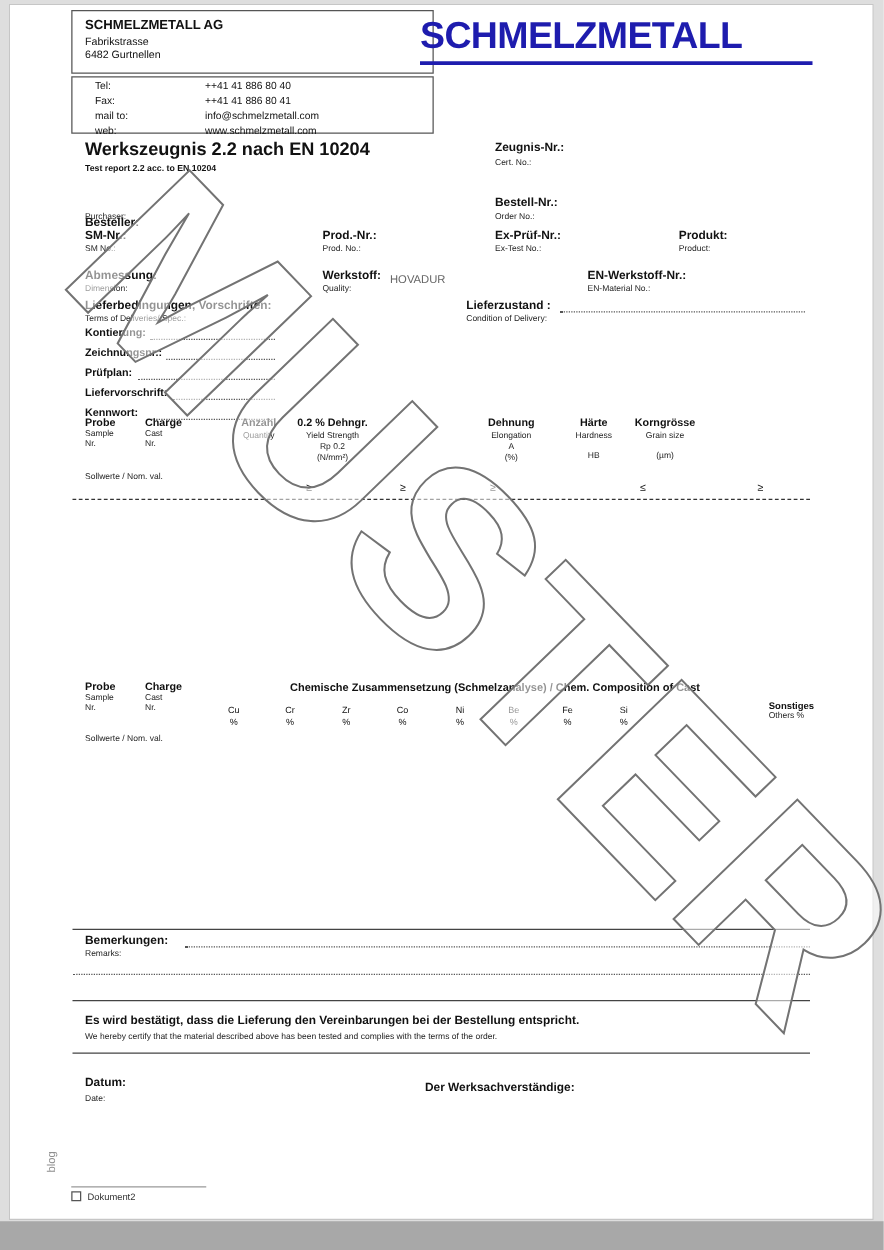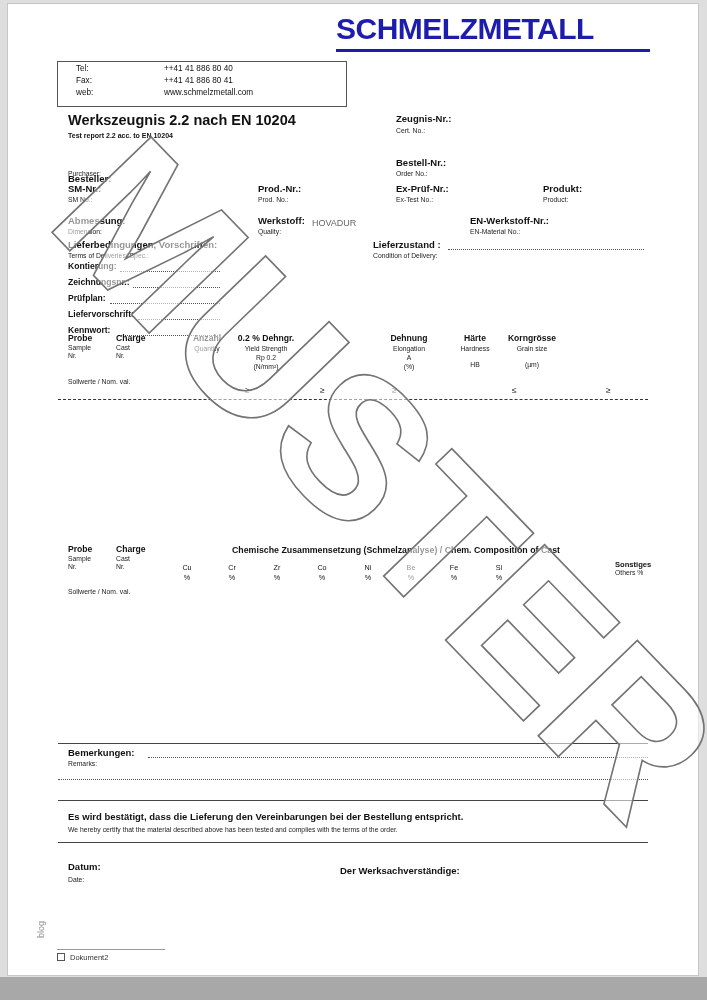--- a/index.html
+++ b/index.html
@@ -45,33 +45,42 @@
   }
   .footer-box{width:8px;height:8px;border:1px solid #555;box-sizing:border-box;}
   .footer-text{font-size:7.5px;color:#333;}
 </style>
 </head>
 <body>
 
 <div class="canvas">
   <div class="page"></div>
 
+  <div class="pos boxed" style="left:57px;top:8px;width:290px;height:51px;padding:5px 10px;">
+    <div style="font-weight:bold;font-size:10.5px;">SCHMELZMETALL AG</div>
+    <div style="font-size:8.5px;margin-top:2px;">Fabrikstrasse</div>
+    <div style="font-size:8.5px;">6482 Gurtnellen</div>
+  </div>
 
   <div class="pos" style="left:336px;top:12px;width:314px;">
     <div class="logo" style="color: rgb(30, 28, 174); border-bottom-color: rgb(30, 28, 174);">SCHMELZMETALL</div>
   </div>
 
   <div class="pos boxed" style="left:57px;top:61px;width:290px;height:46px;padding:1px 18px;">
     <div class="contact-row">
       <span class="lbl">Tel:</span>
       <span>++41 41 886 80 40</span>
     </div>
     <div class="contact-row">
       <span class="lbl">Fax:</span>
       <span>++41 41 886 80 41</span>
+    </div>
+    <div class="contact-row">
+      <span class="lbl">mail to:</span>
+      <span>info@schmelzmetall.com</span>
     </div>
     <div class="contact-row">
       <span class="lbl">web:</span>
       <span>www.schmelzmetall.com</span>
     </div>
   </div>
 
   <div class="pos" style="left:68px;top:112px;font-weight:bold;font-size:14.5px;">Werkszeugnis 2.2 nach EN 10204</div>
   <div class="pos" style="left:68px;top:132px;font-weight:bold;font-size:7px;">Test report 2.2 acc. to EN 10204</div>
   <div class="pos de" style="left:396px;top:114px;">Zeugnis-Nr.:</div>

